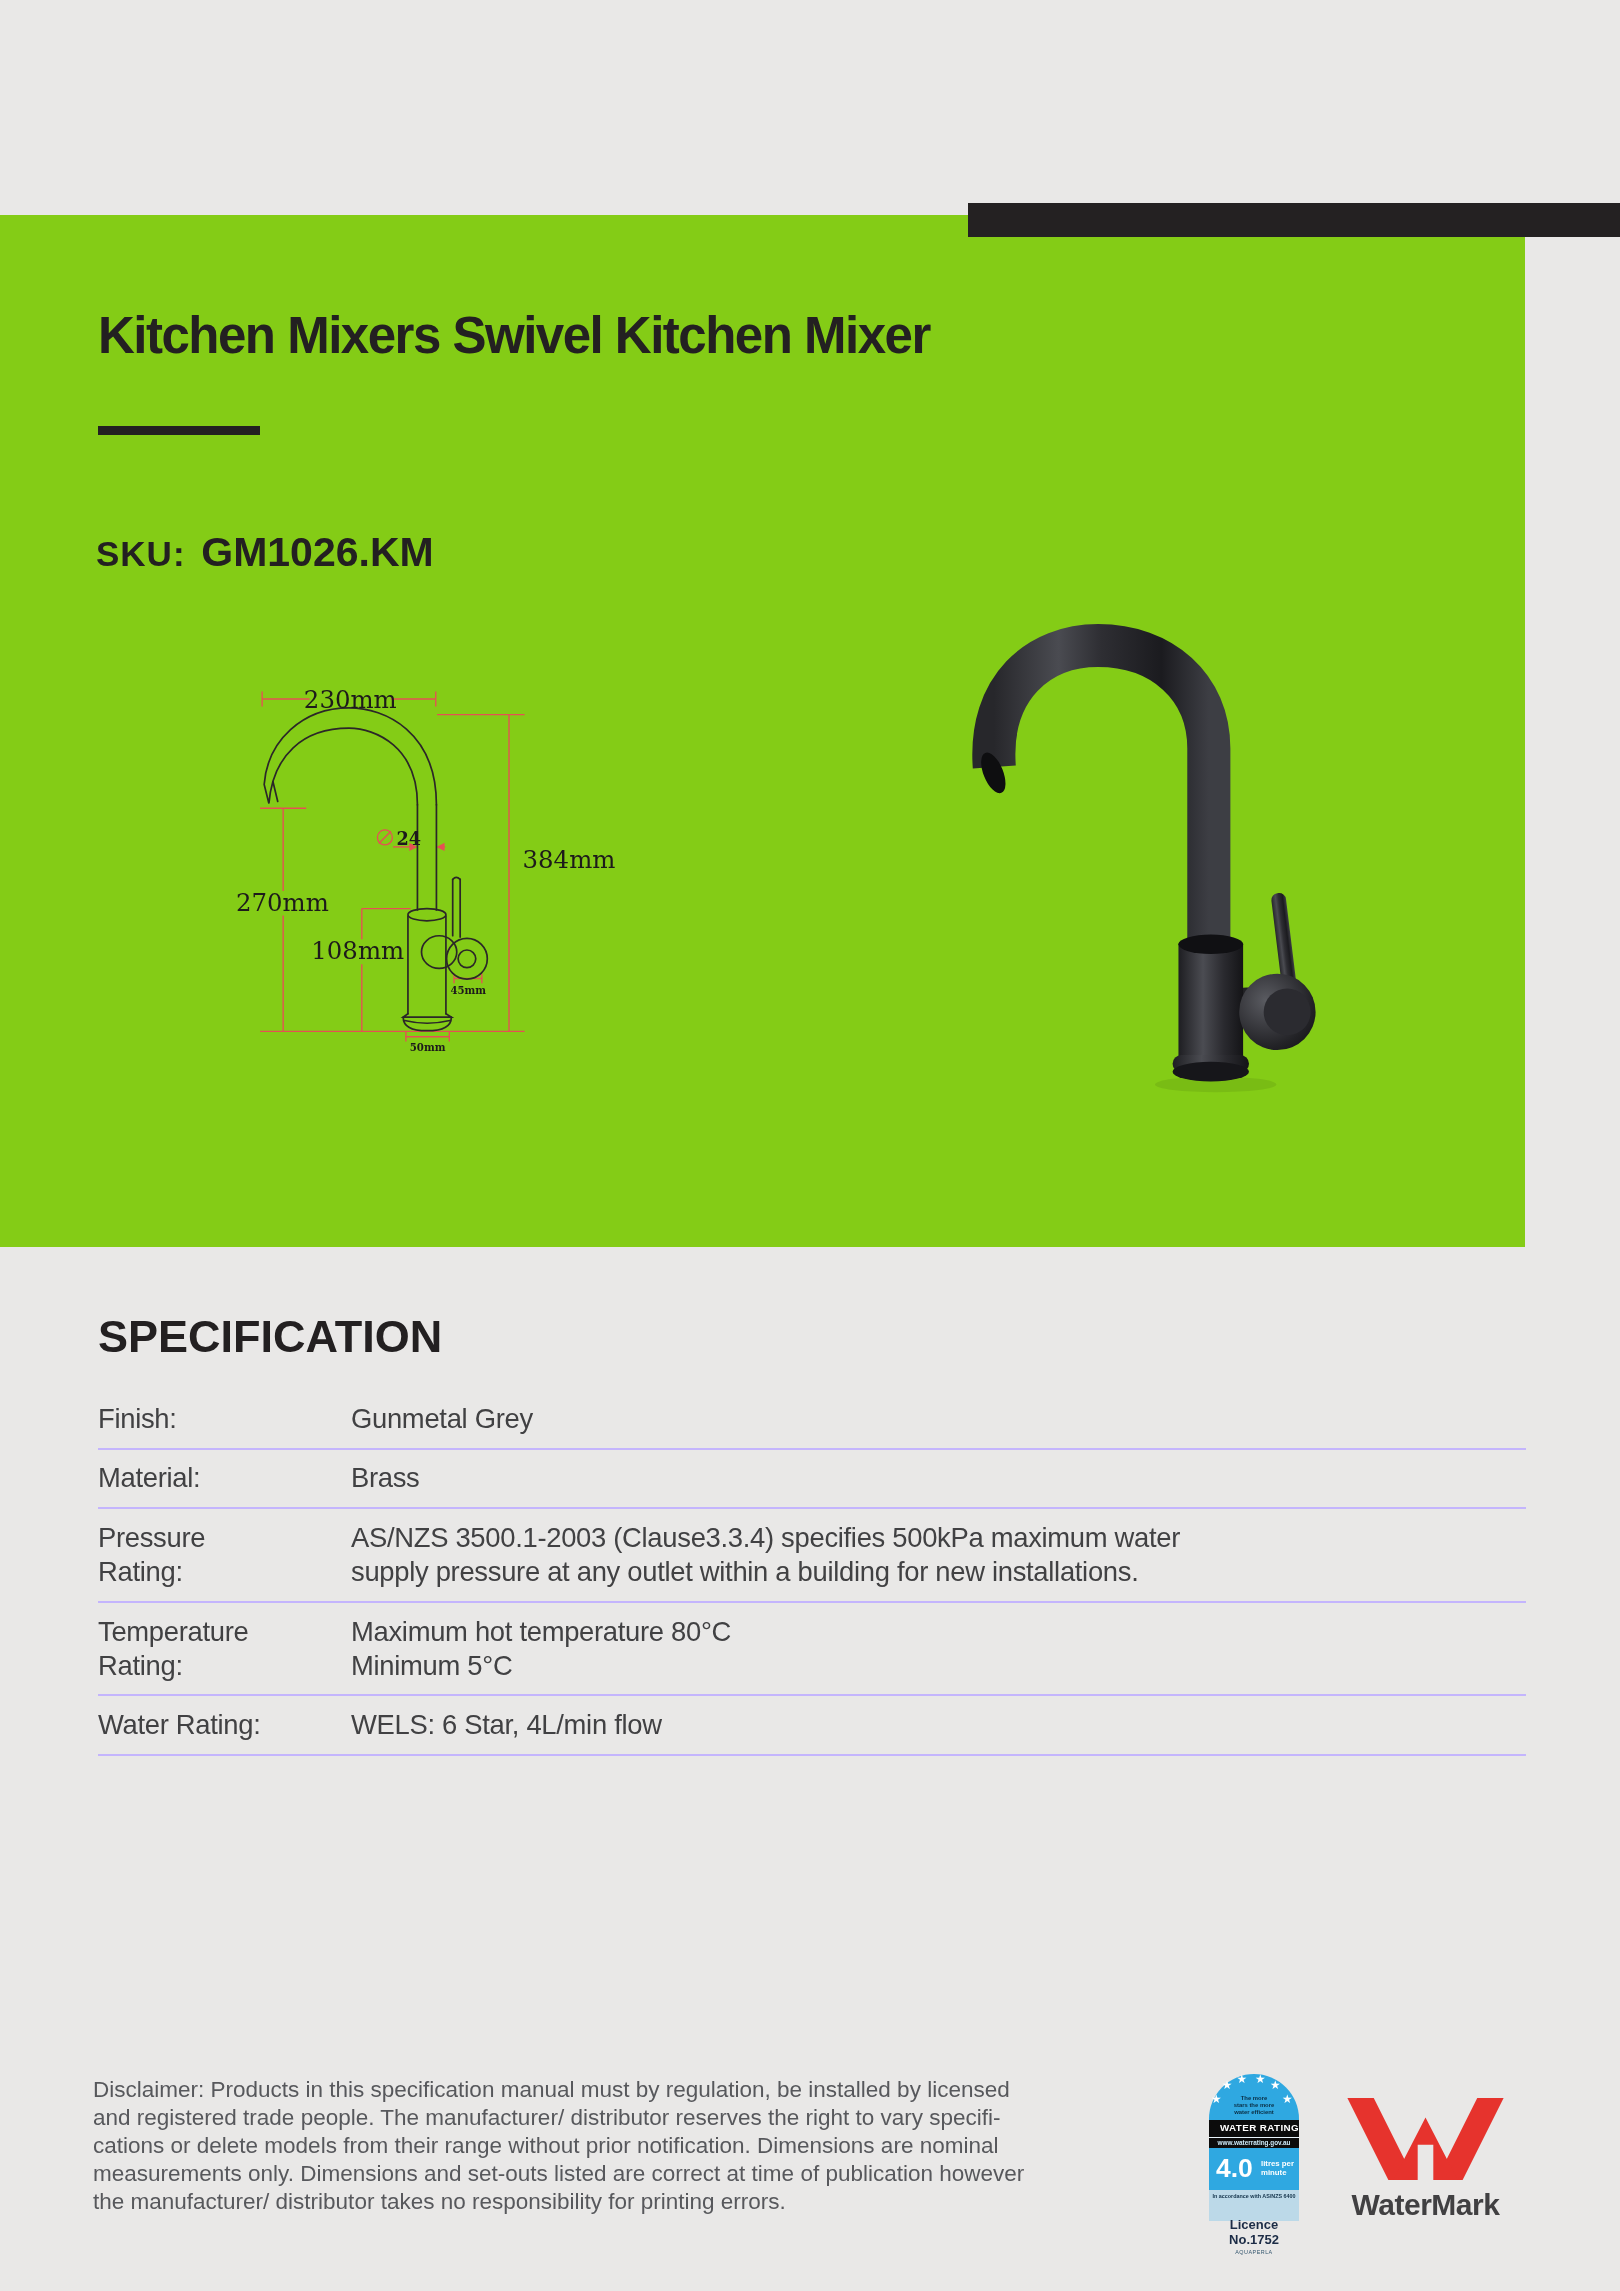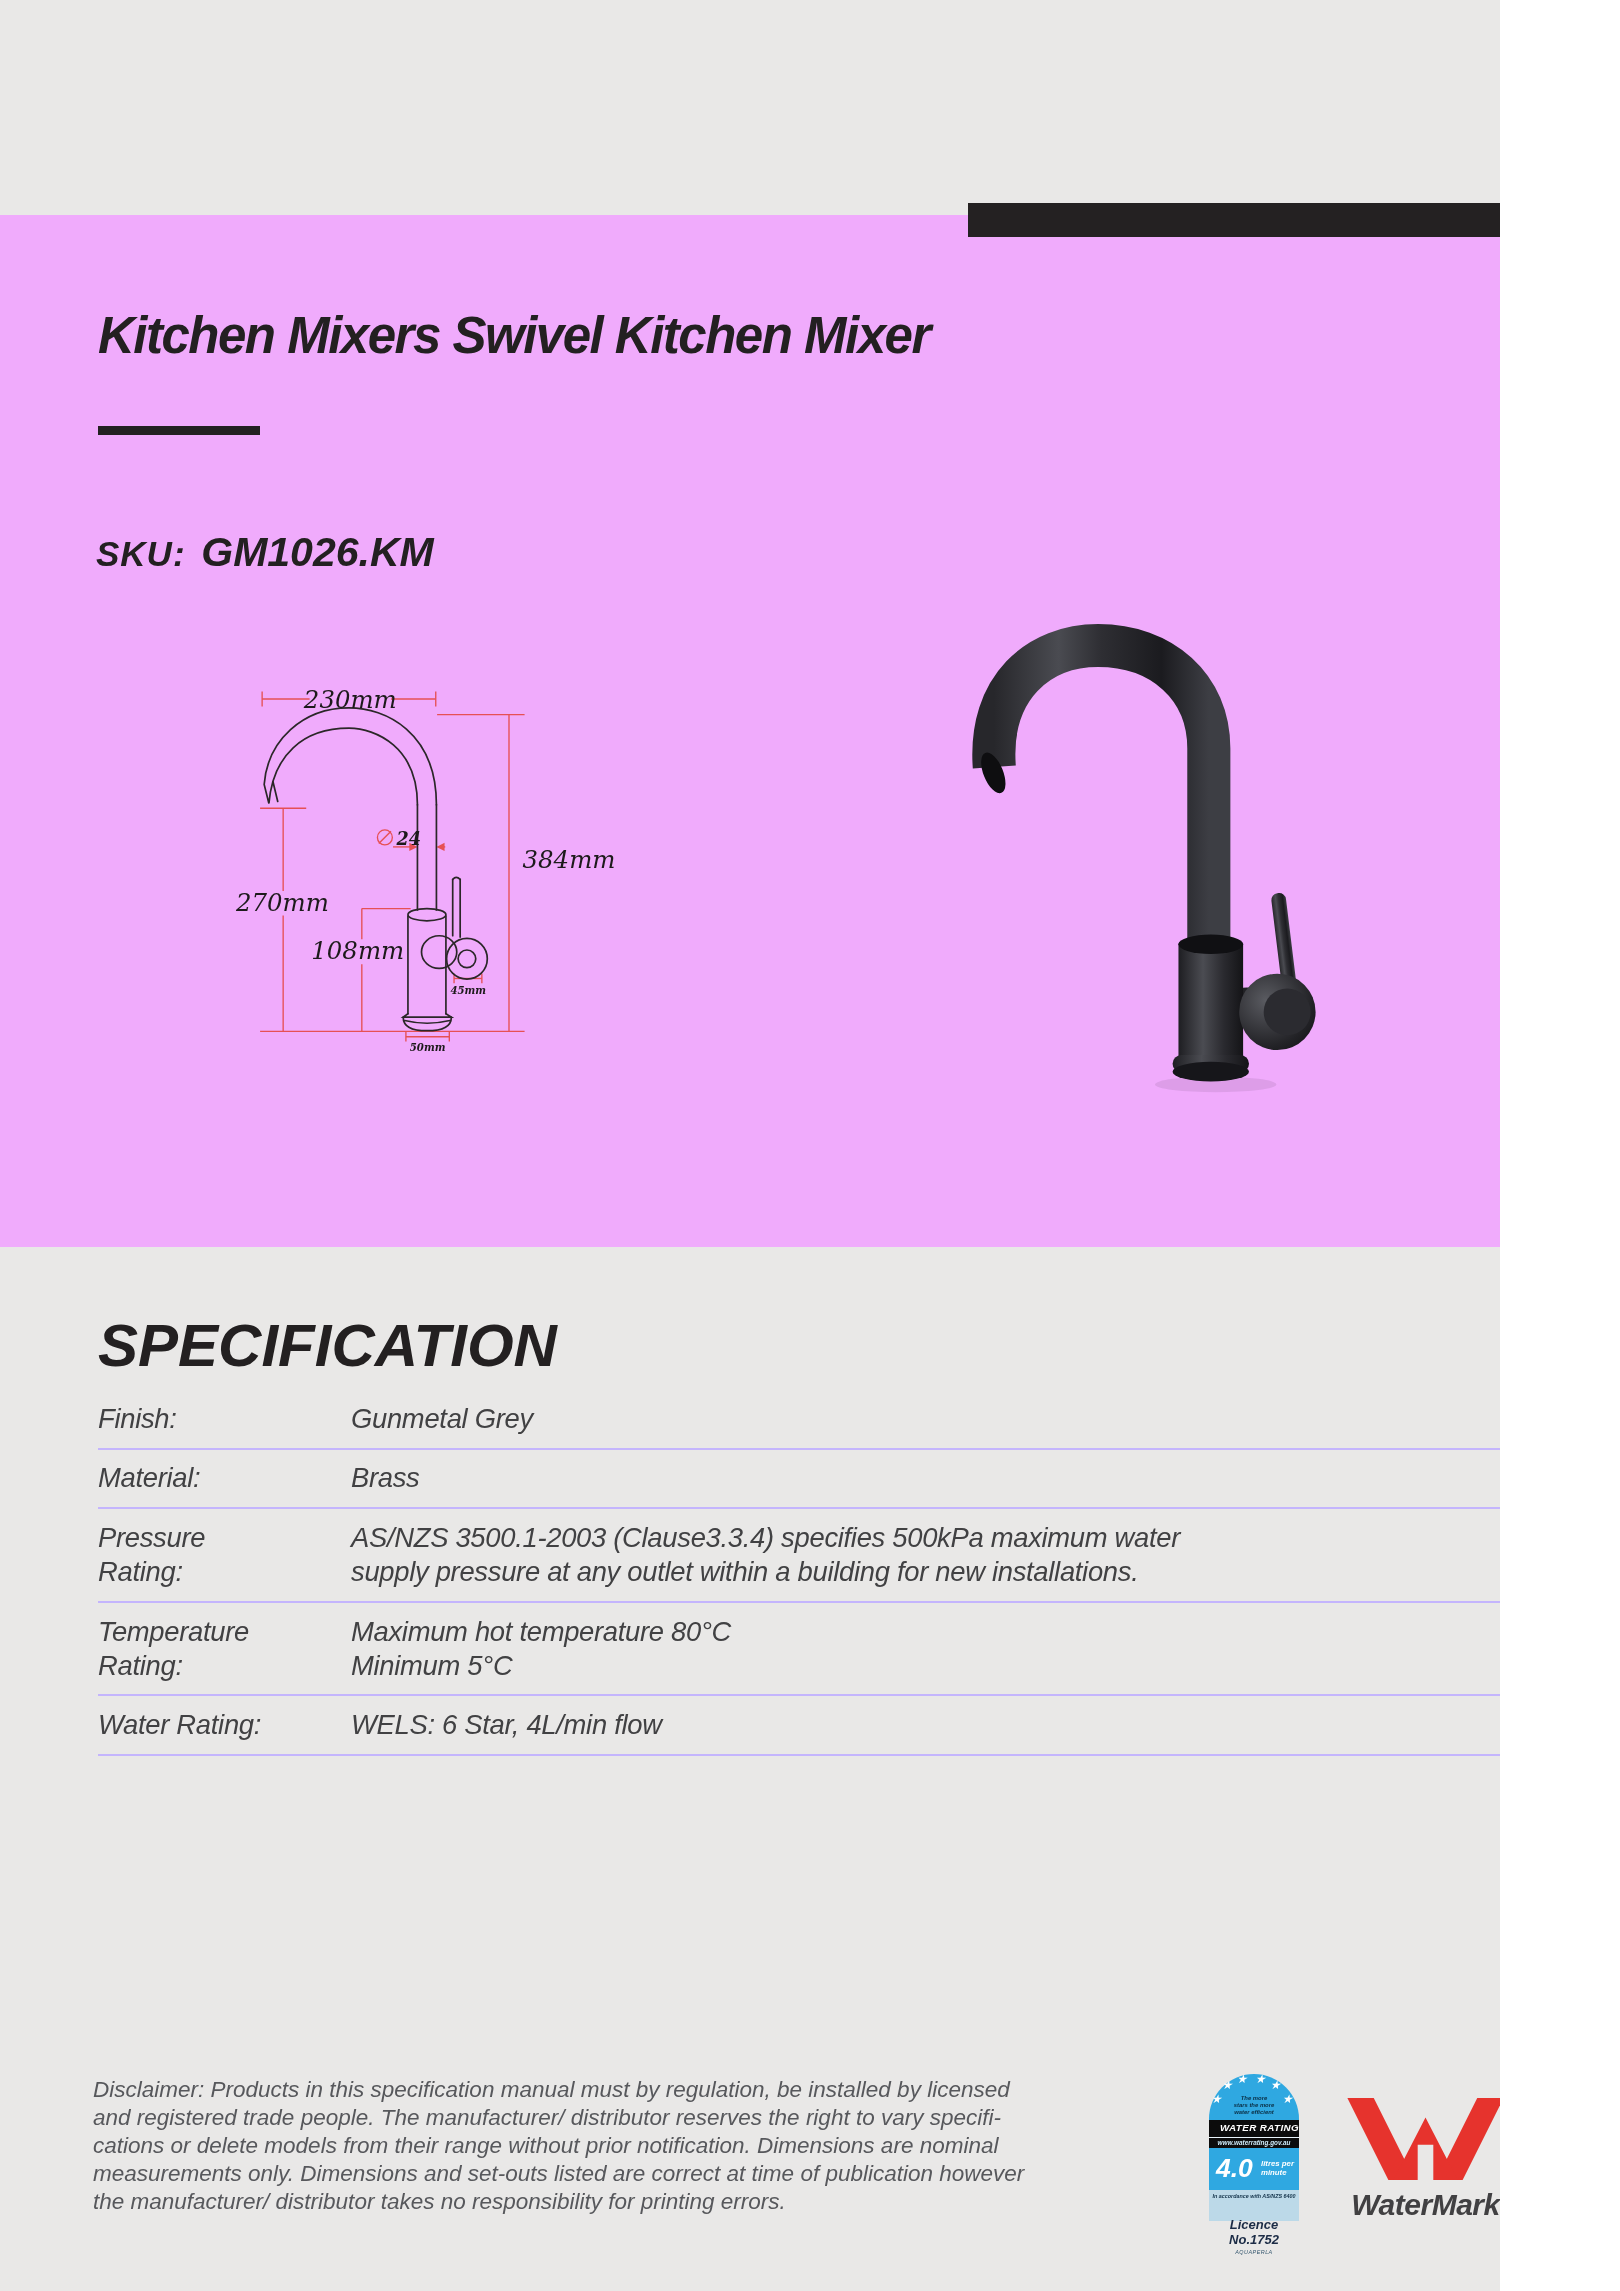--- a/index.html
+++ b/index.html
@@ -1,17 +1,17 @@
 <!DOCTYPE html>
 <html><head>
 <meta charset="utf-8">
 <style>
   html,body{margin:0;padding:0;background:#fff;}
-  #page{position:relative;width:1500px;height:2292px;background:#f0abfc;overflow:hidden;
-        font-family:"Liberation Sans",sans-serif;color:#232021;font-style:italic;}
+  #page{position:relative;width:1620px;height:2292px;background:#84cc16;overflow:hidden;
+        font-family:"Liberation Sans",sans-serif;color:#232021;}
   .abs{position:absolute;}
 
   
   #bg-top{left:0;top:0;width:1620px;height:215px;background:#e9e8e7;}
   #dark-bar{left:968px;top:203px;width:652px;height:34px;background:#242122;}
   #bg-right-strip{left:1525px;top:237px;width:95px;height:1010px;background:#e9e8e7;}
   #bg-bottom{left:0;top:1247px;width:1620px;height:1045px;background:#e9e8e7;}
 
   
   #page-title{left:98px;top:306px;font-size:51px;font-weight:700;letter-spacing:-1.5px;color:#232021;white-space:nowrap;}
@@ -23,21 +23,21 @@
   
   #tech-drawing{left:235px;top:588px;}
   .dim-text{font-family:"DejaVu Serif",serif;font-size:36px;fill:#1d1a1b;}
   .dim-small{font-family:"DejaVu Serif",serif;font-size:15px;font-weight:700;fill:#1d1a1b;}
   .dim-24{font-family:"DejaVu Serif",serif;font-size:26px;font-weight:700;fill:#1d1a1b;}
 
   
   #product-photo{left:961px;top:608px;}
 
   
-  #spec-heading{left:98px;top:1311px;font-size:60px;font-weight:700;letter-spacing:0px;}
+  #spec-heading{left:98px;top:1311px;font-size:45px;font-weight:700;letter-spacing:0px;}
   #spec-table{left:98px;top:1390px;width:1428px;font-size:27.4px;line-height:34px;color:#414143;letter-spacing:-0.3px;}
   .spec-row{display:grid;grid-template-columns:253px 1fr;padding:11.8px 0;border-bottom:2px solid #c4b5fd;}
   .spec-label div,.spec-value div{white-space:nowrap;}
 
   
   #disclaimer{left:93px;top:2076px;font-size:22.5px;line-height:28px;color:#57585c;}
   #disclaimer div{white-space:nowrap;}
 
   
   #wels{left:1209px;top:2074px;width:90px;height:147px;}

